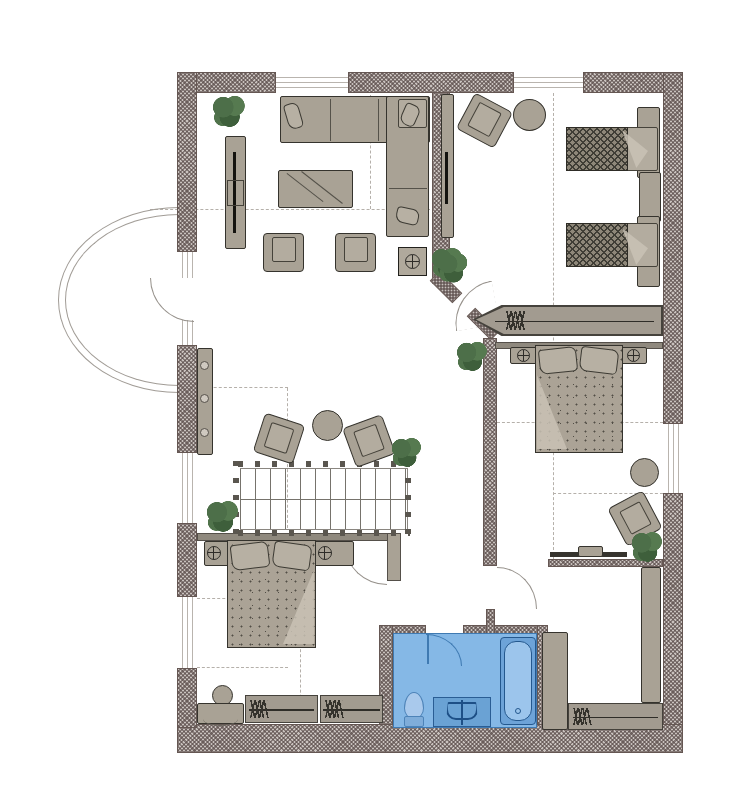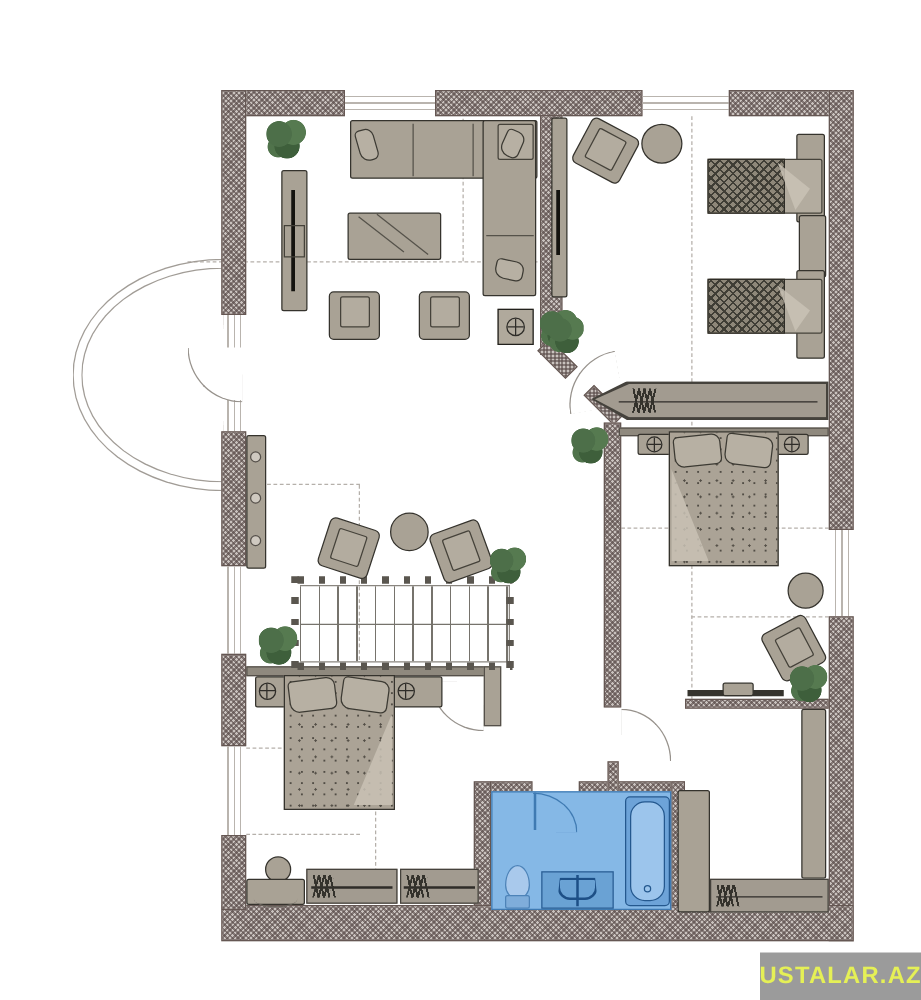--- a/index.html
+++ b/index.html
@@ -312,17 +312,14 @@
 
   <div class="furn" style="left:258px;top:418px;width:42px;height:41px;transform:rotate(18deg);border-radius:5px;"></div>
   <div class="cushion" style="left:267px;top:425px;width:24px;height:26px;transform:rotate(18deg);"></div>
   <div class="furn" style="left:348px;top:420px;width:42px;height:42px;transform:rotate(-20deg);border-radius:5px;"></div>
   <div class="cushion" style="left:357px;top:427px;width:24px;height:27px;transform:rotate(-20deg);"></div>
   <div class="furn round" style="left:312px;top:410px;width:31px;height:31px;"></div>
   <div class="plant" style="left:392px;top:437px;width:29px;height:30px;"></div>
   <div class="plant" style="left:207px;top:500px;width:31px;height:32px;"></div>
   <div class="plant" style="left:367px;top:185px;width:0px;height:0px;"></div>
 
-  <div id="logo" style="left: 608px; top: 762px; width: 129px; height: 38px; background: rgb(155, 155, 155); color: rgb(229, 240, 86);" title="USTALAR.AZ">
-    <span>USTALAR.AZ</span>
-  </div>
 
 </div>
 
 </body></html>

